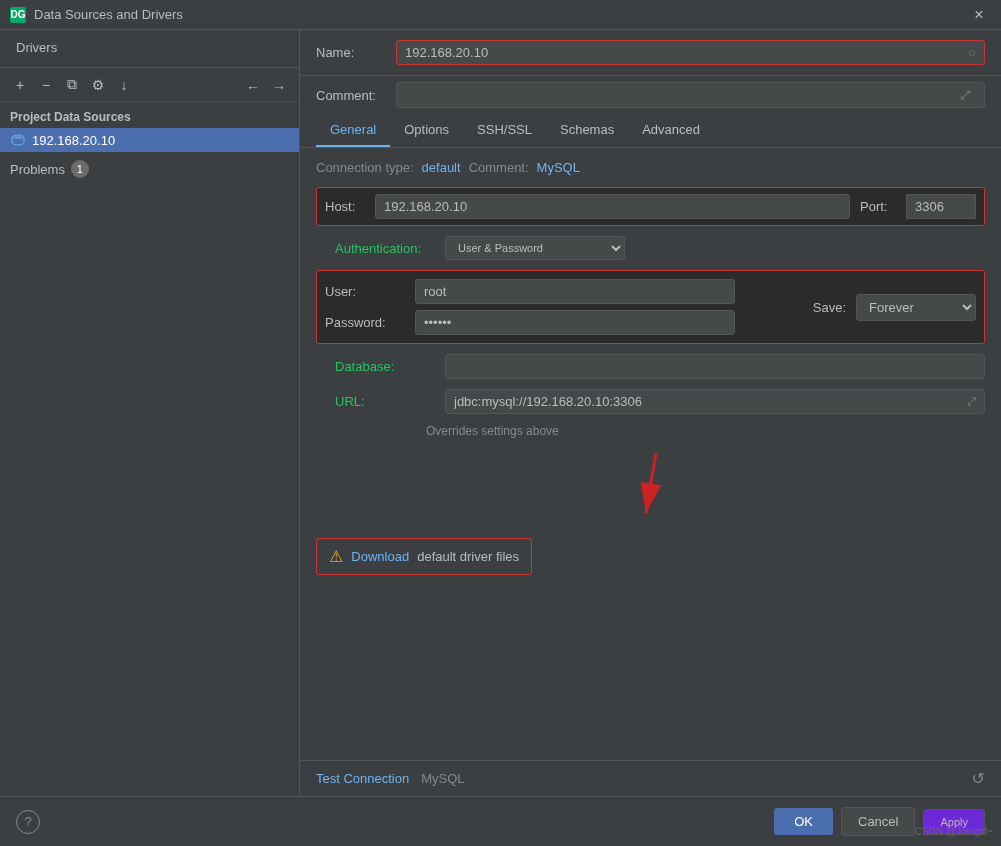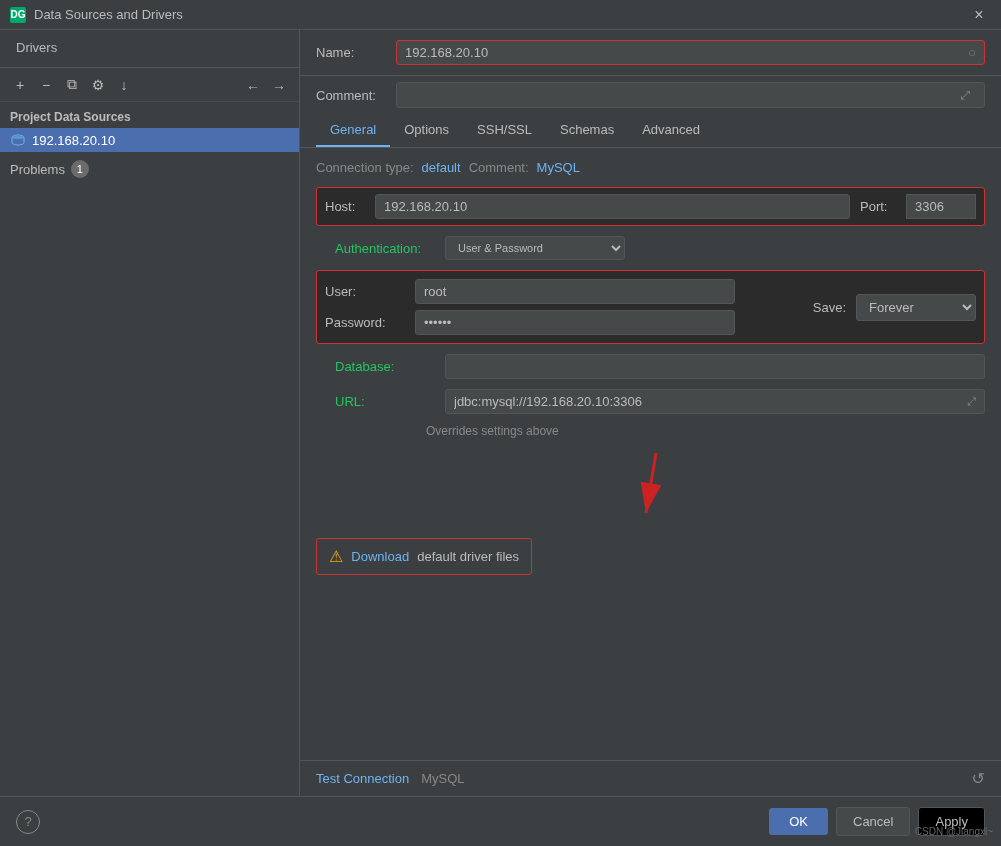--- a/index.html
+++ b/index.html
@@ -515,27 +515,27 @@
     .btn-cancel {
       background: #45494a;
       color: #bbbbbb;
       border: 1px solid #555;
       border-radius: 3px;
       padding: 6px 16px;
       cursor: pointer;
       font-size: 13px;
     }
     .btn-apply {
-      background: #000000;
+      background: #6d28d9;
       color: #bbbbbb;
       border: 1px solid #555;
       border-radius: 3px;
       padding: 6px 16px;
       cursor: pointer;
-      font-size: 13px;
+      font-size: 11px;
       text-align: center;
     }
     .watermark {
       position: absolute;
       bottom: 9px;
       right: 8px;
       font-size: 10px;
       color: #666;
     }
     

